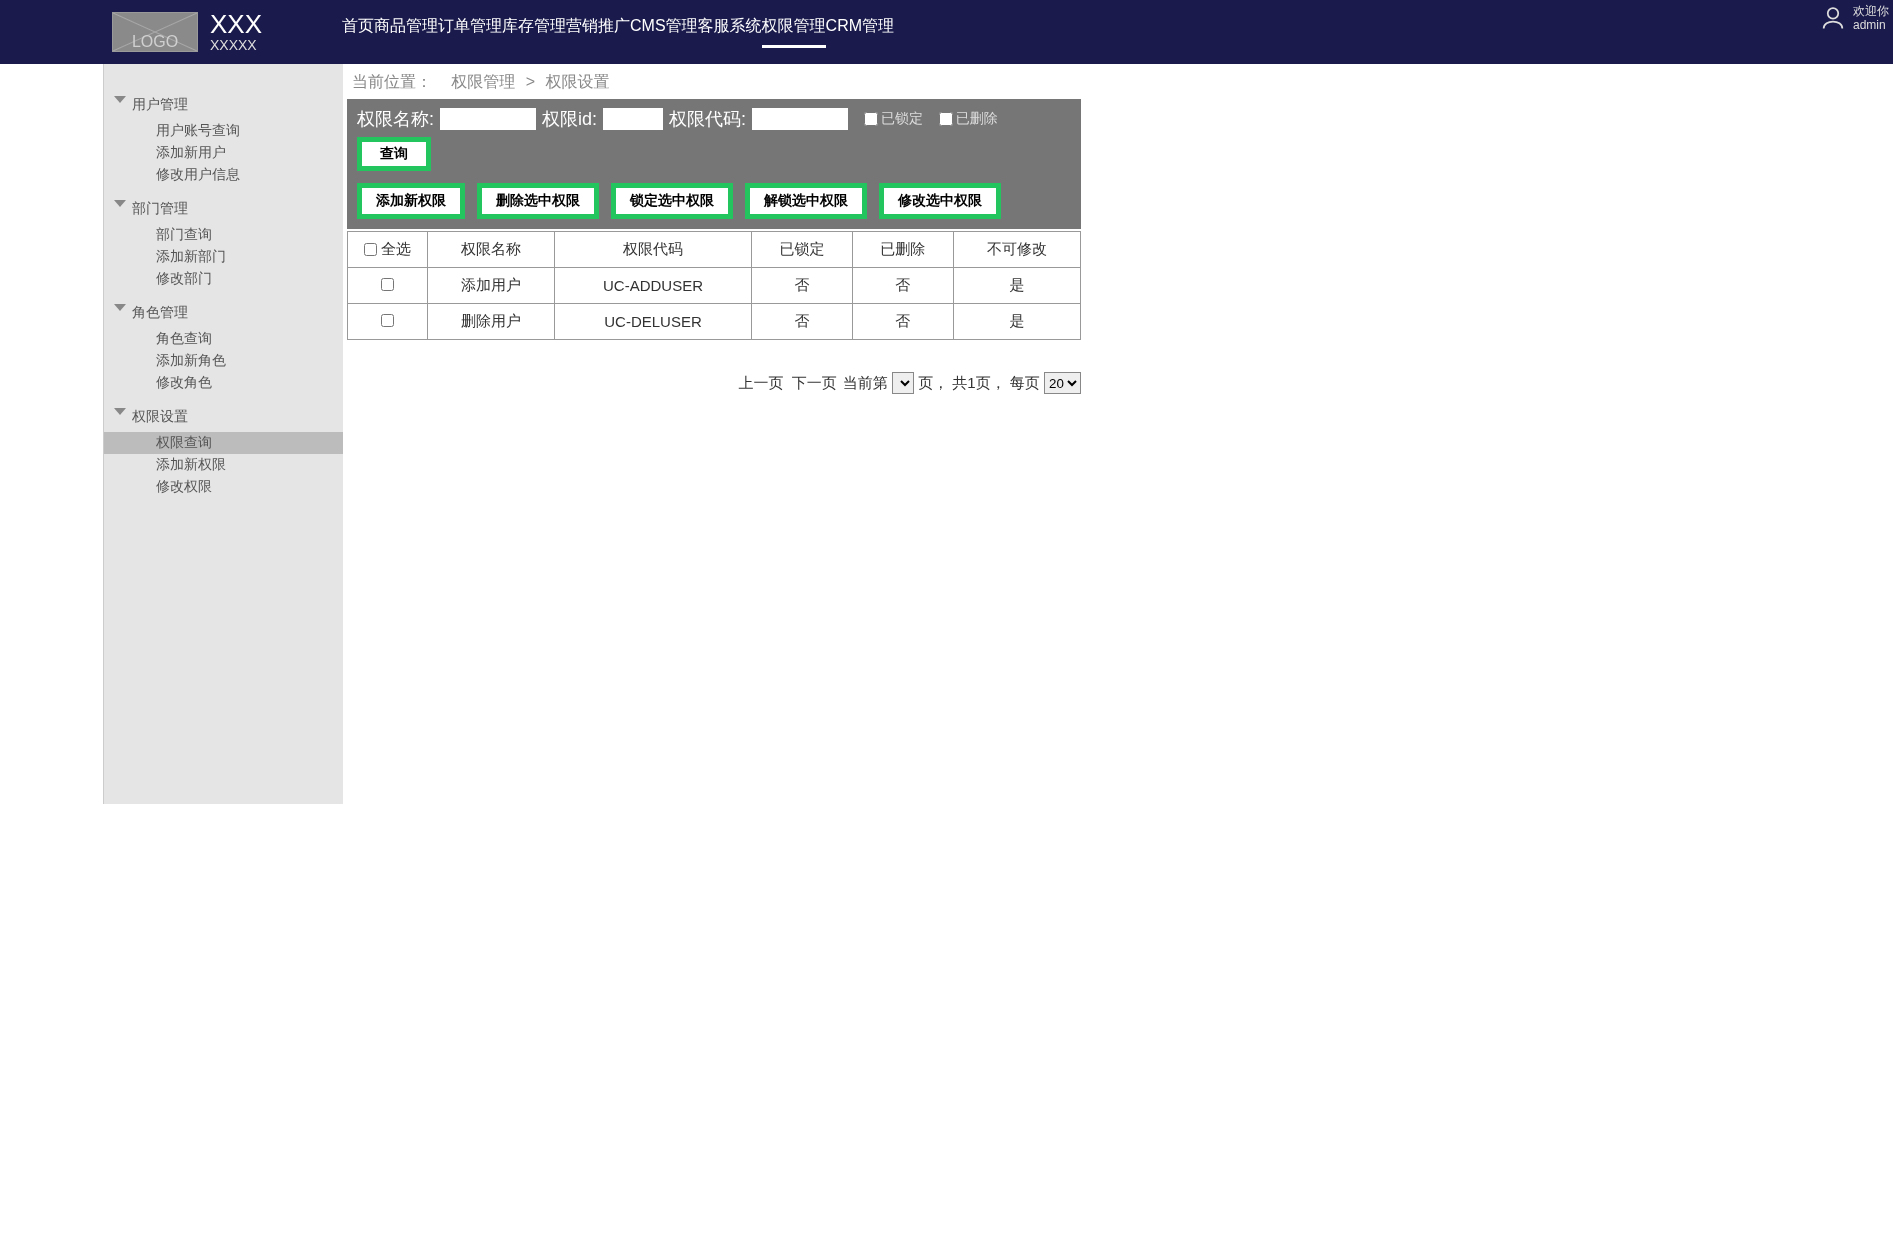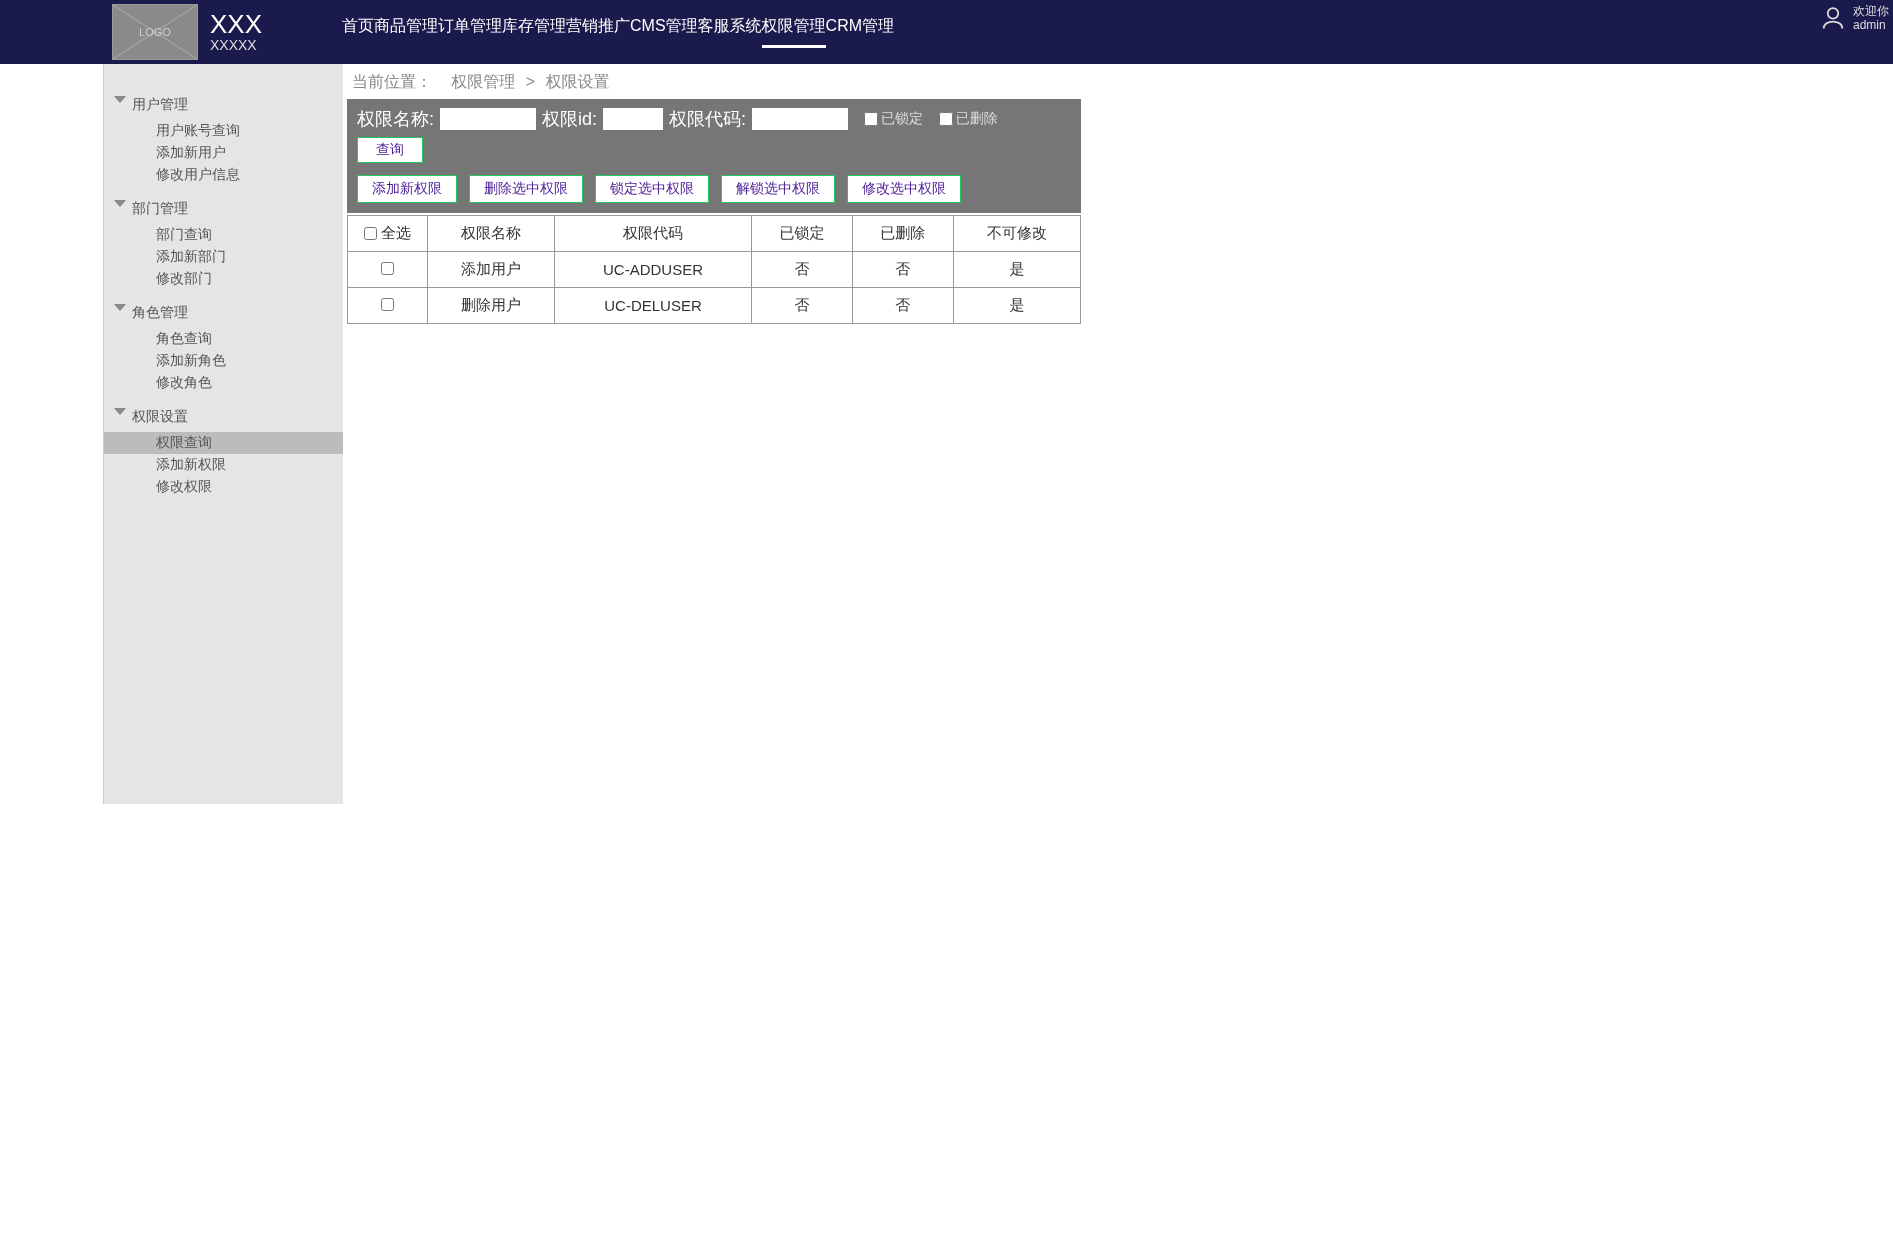--- a/index.html
+++ b/index.html
@@ -8,25 +8,25 @@
 
 .header {
   background: #1a1a4d;
   height: 64px;
   display: flex;
   align-items: center;
   color: #fff;
   position: relative;
 }
 .logo-box {
-  width: 86px; height: 56px;
+  width: 86px; height: 40px;
   background: #8a8a8a;
   margin-left: 112px;
-  display: flex; align-items: center; justify-content: center;
-  font-size: 11px; color: #d0d0d0;
+  display: flex; align-items: flex-end; justify-content: center;
+  font-size: 16px; color: #d0d0d0;
   position: relative;
   border: 1px solid #9a9a9a;
 }
 .logo-box::before, .logo-box::after {
   content: ""; position: absolute; inset: 0;
   background: linear-gradient(to top right, transparent calc(50% - 1px), #a8a8a8, transparent calc(50% + 1px));
 }
 .logo-box::after {
   background: linear-gradient(to top left, transparent calc(50% - 1px), #a8a8a8, transparent calc(50% + 1px));
 }
@@ -64,21 +64,21 @@
 .filter-bar {
   background:#767676; color:#fff; padding:8px 10px 10px 10px;
   display:flex; flex-wrap:wrap; align-items:center; gap:6px; width: 734px;
 }
 .filter-bar label { font-size:18px; }
 .filter-bar input[type=text] { height:22px; width:96px; border:none; background:#fff; }
 .filter-bar input.small { width:60px;}
 .filter-bar .chk-label { display:inline-flex; align-items:center; gap:3px; color:#ddd;}
 .filter-bar input[type=checkbox]{ width:14px; height:14px; }
 .btn {
-  background:#fff; border:1px solid #22c55e; color:#4c1d95; padding:4px 14px; font-size:14px; cursor:pointer;
+  background:#fff; border:5px solid #22c55e; color:#000000; padding:4px 14px; font-size:14px; cursor:pointer;font-weight:bold;
 }
 .btn.query { padding:3px 18px; }
 .filter-row2 { width:100%; display:flex; gap:12px; margin-top:6px;}
 
 .grid { border-collapse:collapse; width:734px; margin-top:2px; }
 .grid th, .grid td { border:1px solid #999; padding:8px 6px; text-align:center; font-weight:normal; font-size:15px;}
 .grid th:first-child, .grid td:first-child { width:80px;}
 .grid th { background:#fff; }
 .hdr-chk-label { display:inline-flex; align-items:center; gap:4px;}
 
@@ -226,14 +226,26 @@
             <td><input type="checkbox" style=""></td>
             <td>删除用户</td>
             <td>UC-DELUSER</td>
             <td>否</td>
             <td>否</td>
             <td>是</td>
           </tr>
         </tbody>
     </table>
 
+    <div class="pager">
+      <span class="pg-link">上一页</span>
+      <span class="pg-link">下一页</span>
+      <span>当前第</span>
+      <select><option></option></select>
+      <span>页，</span>
+      <span>共1页，</span>
+      <span>每页</span>
+      <select>
+        <option>20</option>
+      </select>
+    </div>
   </div>
 </div>
 
 </body></html>

